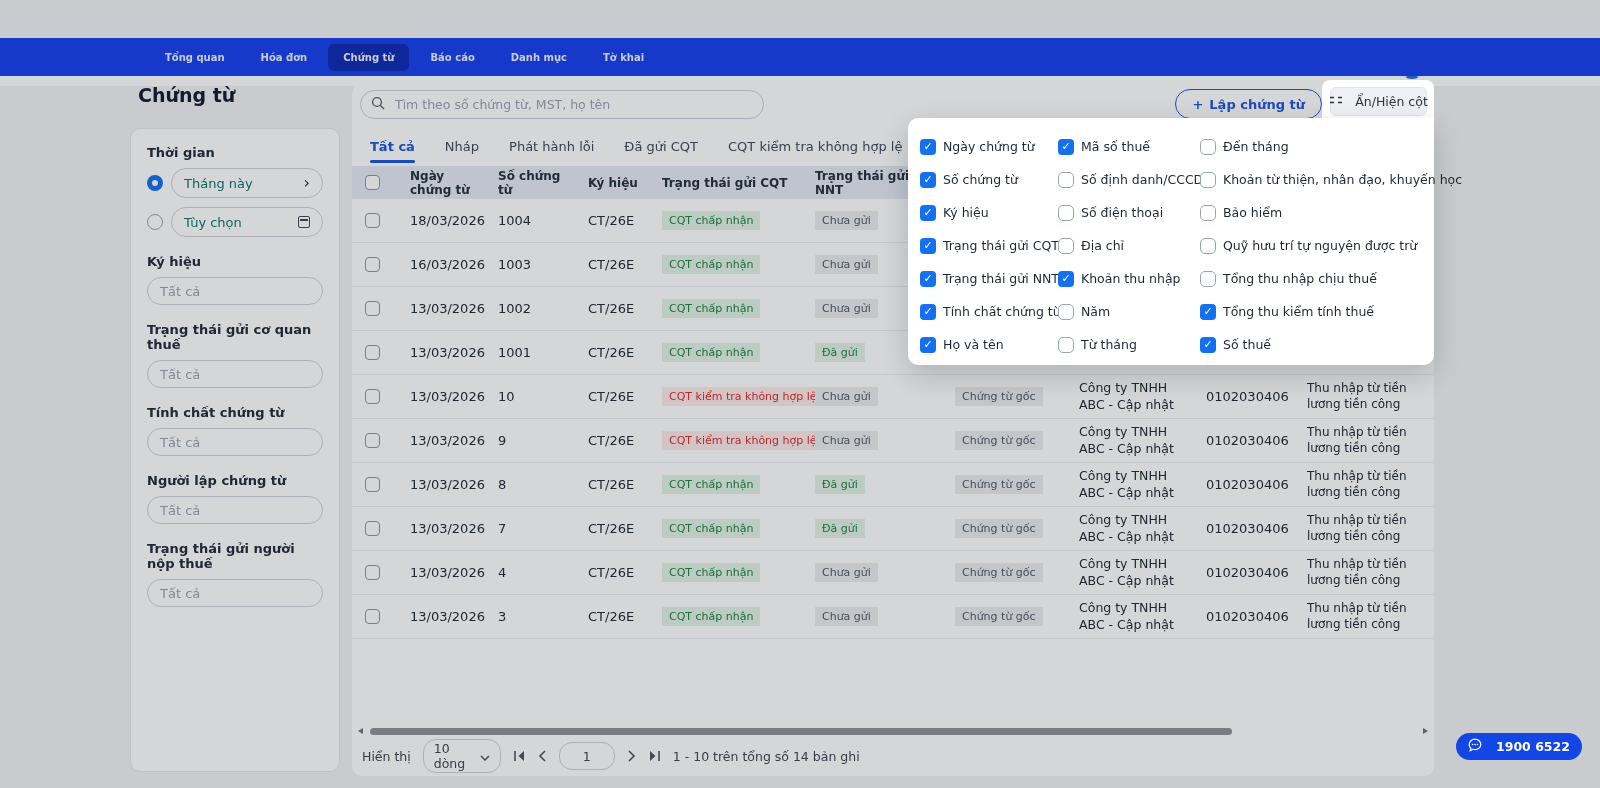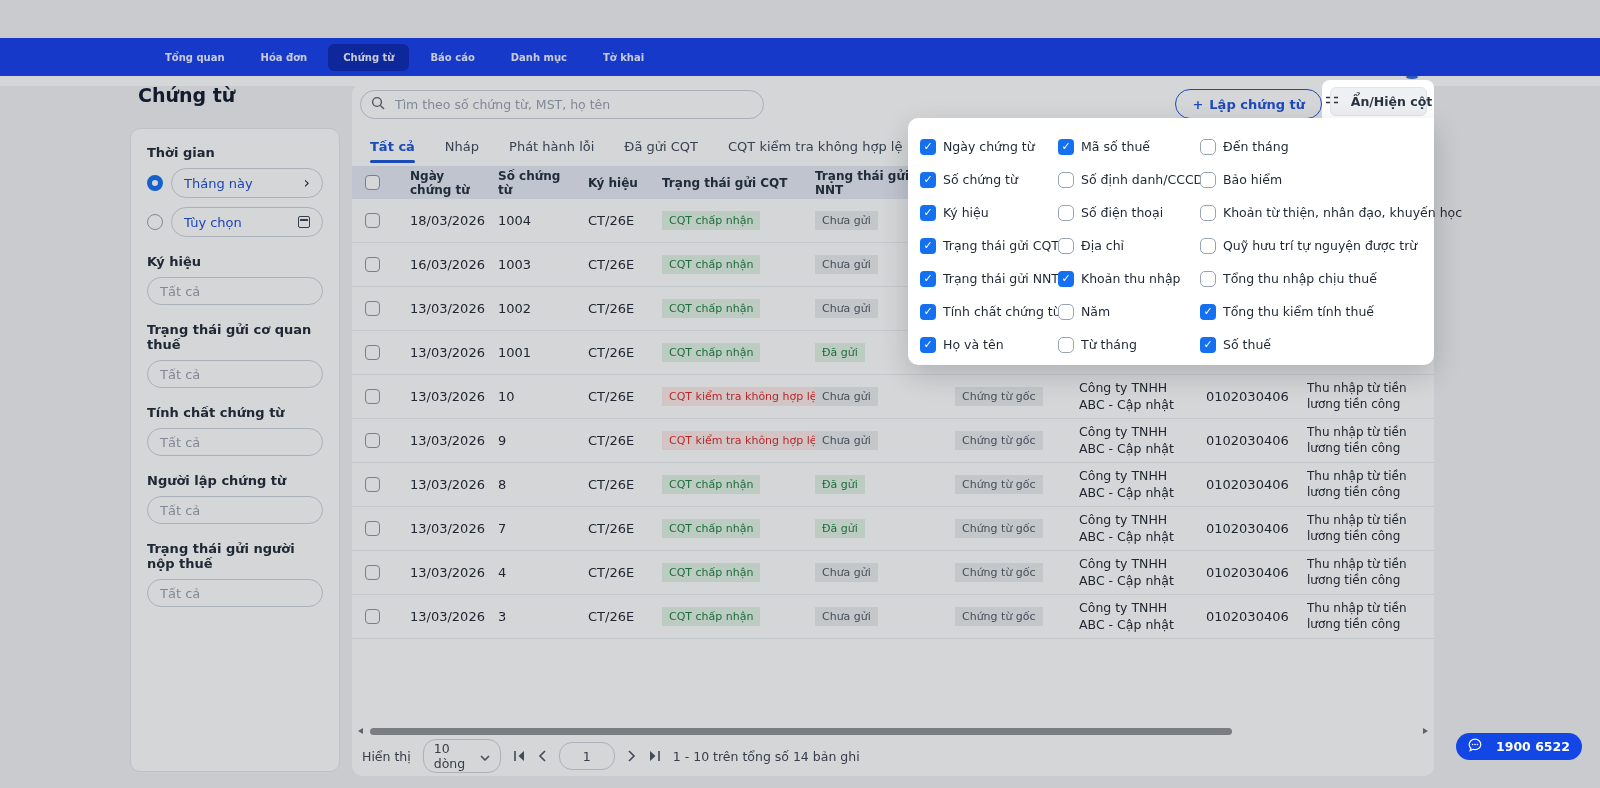--- a/index.html
+++ b/index.html
@@ -20,21 +20,21 @@
   .nav-item.active{background:#0d2bb8;}
 
   
   .side-title{position:absolute;left:138px;top:84px;font-size:19px;font-weight:700;color:#111c30;}
   .side-card{position:absolute;left:130px;top:128px;width:210px;height:644px;background:#fff;border:1px solid #e3e6ea;border-radius:10px;box-sizing:border-box;padding:16px;}
   .fg-label{font-size:13px;font-weight:700;color:#222b3a;margin:0 0 8px;}
   .time-option{display:flex;align-items:center;gap:8px;margin-bottom:9px;cursor:pointer;}
   .radio{width:16px;height:16px;border-radius:50%;box-sizing:border-box;background:#fff;flex:0 0 16px;}
   .radio.on{border:5px solid #1570ef;}
   .radio.off{border:1.5px solid #9aa3b2;}
-  .time-field{flex:1;height:30px;border:1px solid #ccd2db;border-radius:15px;display:flex;align-items:center;justify-content:space-between;padding:0 12px;font-size:13px;color:#1d4ed8;box-sizing:border-box;background:#fff;}
+  .time-field{flex:1;height:30px;border:1px solid #ccd2db;border-radius:15px;display:flex;align-items:center;justify-content:space-between;padding:0 12px;font-size:13px;color:#0f766e;box-sizing:border-box;background:#fff;}
   .trail{display:inline-block;}
   .trail.chevron::after{content:"›";font-size:16px;color:#2b3442;line-height:1;}
   .trail.calendar{width:12px;height:12px;border:1.5px solid #3c4654;border-radius:2px;position:relative;box-sizing:border-box;}
   .trail.calendar::before{content:"";position:absolute;left:1px;right:1px;top:2px;height:1.5px;background:#3c4654;}
   .filter-group{margin-top:17px;}
   .finput{height:28px;border:1px solid #ccd2db;border-radius:14px;display:flex;align-items:center;padding:0 12px;font-size:13px;color:#99a2b1;background:#fff;box-sizing:border-box;cursor:text;}
 
   
   .main-card{position:absolute;left:352px;top:84px;width:1082px;height:692px;background:#fff;border-radius:10px;}
   .search-box{position:absolute;left:8px;top:6px;width:404px;height:29px;border:1px solid #c9cfd9;border-radius:15px;display:flex;align-items:center;padding:0 10px;gap:8px;box-sizing:border-box;}
@@ -76,21 +76,21 @@
   .pagination{position:absolute;left:10px;top:658px;height:28px;display:flex;align-items:center;gap:12px;font-size:12.5px;color:#3d4654;}
   .psize{width:78px;height:26px;border:1px solid #ccd2db;border-radius:13px;display:flex;align-items:center;justify-content:space-between;padding:16px 10px;box-sizing:border-box;cursor:pointer;}
   .pgbtn{display:flex;align-items:center;cursor:pointer;}
   .pginput{width:54px;height:26px;border:1px solid #ccd2db;border-radius:13px;display:flex;align-items:center;justify-content:center;cursor:text;}
 
   
   .dim{position:absolute;inset:0;background:rgba(22,26,34,0.18);z-index:50;pointer-events:none;}
 
   
   .popup-trigger-wrap{position:absolute;left:1322px;top:80px;width:112px;height:46px;background:#fff;border-radius:8px 8px 0 0;z-index:60;}
-  .cols-btn{position:absolute;left:8px;top:7px;width:97px;height:29px;background:#eef0f3;border:1px solid #e1e4e9;border-radius:6px;display:flex;align-items:center;justify-content:center;gap:12px;font-size:12.5px;font-weight:700;color:#2b3442;box-sizing:border-box;cursor:pointer;white-space:nowrap;}
+  .cols-btn{position:absolute;left:8px;top:7px;width:97px;height:29px;background:#eef0f3;border:1px solid #e1e4e9;border-radius:6px;display:flex;align-items:center;justify-content:center;gap:12px;font-size:12.5px;font-weight:400;color:#2b3442;box-sizing:border-box;cursor:pointer;white-space:nowrap;}
   .cols-panel{position:absolute;left:908px;top:118px;width:526px;height:247px;background:#fff;border-radius:10px 0 10px 10px;box-shadow:0 10px 28px rgba(10,15,30,0.18);z-index:60;box-sizing:border-box;padding:12px 0 0 12px;display:flex;}
   .pcol{display:flex;flex-direction:column;}
   .pcol1{width:138px;}.pcol2{width:142px;}.pcol3{width:234px;}
   .pitem{height:33px;display:flex;align-items:center;gap:7px;font-size:12.5px;color:#1f2733;white-space:nowrap;cursor:pointer;}
   .cb{width:16px;height:16px;border-radius:4px;box-sizing:border-box;flex:0 0 16px;display:flex;align-items:center;justify-content:center;}
   .cb.checked{background:#1570ef;color:#fff;font-size:11px;font-weight:700;}
   .cb.checked::after{content:"✓";}
   .cb.unchecked{border:1.5px solid #9aa3b2;background:#fff;border-radius:5px;}
 
   
@@ -556,26 +556,26 @@
     </div>
   <div class="pcol pcol3">
 
       <label class="pitem">
         <span class="cb unchecked"></span>
         <span>Đến tháng</span>
       </label>
 
       <label class="pitem">
         <span class="cb unchecked"></span>
+        <span>Khoản từ thiện, nhân đạo, khuyến học</span>
+      </label>
+
+      <label class="pitem">
+        <span class="cb unchecked"></span>
         <span>Bảo hiểm</span>
-      </label>
-
-      <label class="pitem">
-        <span class="cb unchecked"></span>
-        <span>Khoản từ thiện, nhân đạo, khuyến học</span>
       </label>
 
       <label class="pitem">
         <span class="cb unchecked"></span>
         <span>Quỹ hưu trí tự nguyện được trừ</span>
       </label>
 
       <label class="pitem">
         <span class="cb unchecked"></span>
         <span>Tổng thu nhập chịu thuế</span>

